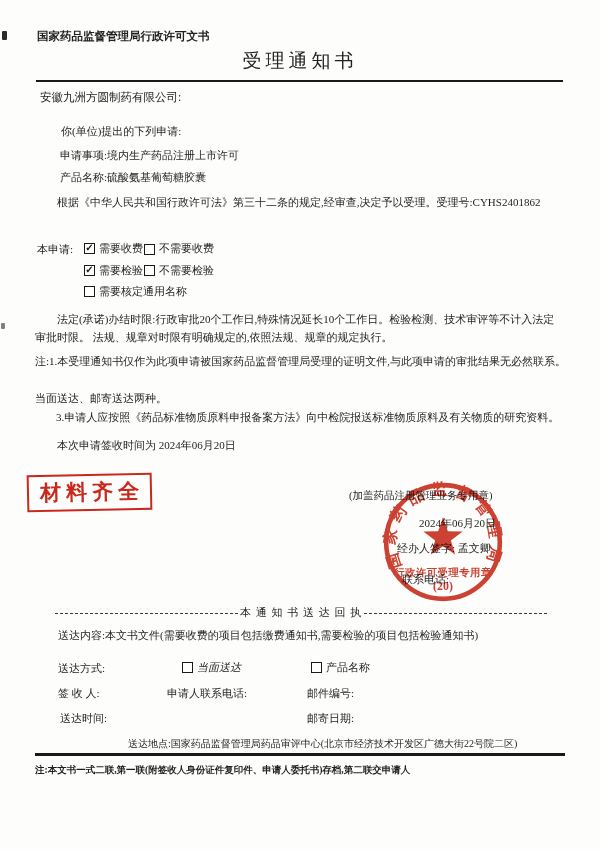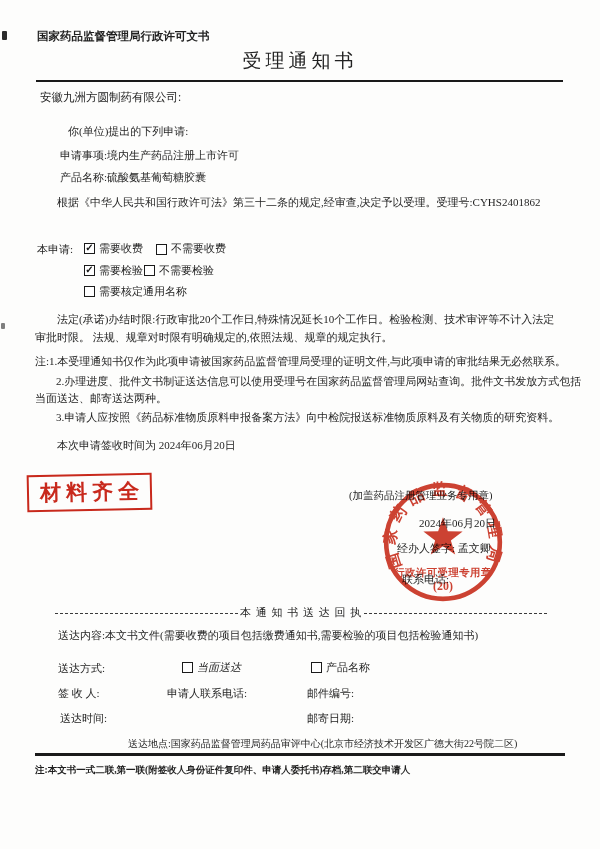--- a/index.html
+++ b/index.html
@@ -35,52 +35,51 @@
 <div class="page">
 
   <div class="speck" style="left:2px;top:31px;width:5px;height:9px;"></div>
   <div class="speck" style="left:1px;top:323px;width:4px;height:6px;opacity:.6;"></div>
 
   <div class="ln bold" style="left:37px;top:29px;font-size:11.5px;">国家药品监督管理局行政许可文书</div>
   <div class="title">受理通知书</div>
   <div class="hr" style="left:36px;top:80px;width:527px;height:2px;"></div>
 
   <div class="ln" style="left:40px;top:90px;font-size:11.5px;">安徽九洲方圆制药有限公司:</div>
-  <div class="ln" style="left:68px;top:124px;">你(单位)提出的下列申请:</div>
+  <div class="ln" style="left:61px;top:124px;">你(单位)提出的下列申请:</div>
   <div class="ln" style="left:60px;top:148px;">申请事项:境内生产药品注册上市许可</div>
   <div class="ln" style="left:60px;top:170px;">产品名称:硫酸氨基葡萄糖胶囊</div>
   <div class="ln" style="left:57px;top:195px;">根据《中华人民共和国行政许可法》第三十二条的规定,经审查,决定予以受理。受理号:CYHS2401862</div>
 
   <div class="ln" style="left:37px;top:242px;">本申请:</div>
   <div class="opt" style="left:84px;top:242px;">
     <span class="cb">✓</span>
     <span>需要收费</span>
   </div>
-  <div class="opt" style="left:156px;top:242px;align-items:flex-end;">
+  <div class="opt" style="left:144px;top:242px;align-items:flex-end;">
     <span class="cb"></span>
     <span>不需要收费</span>
   </div>
   <div class="opt" style="left:84px;top:264px;">
     <span class="cb">✓</span>
     <span>需要检验</span>
   </div>
   <div class="opt" style="left:144px;top:264px;">
     <span class="cb"></span>
     <span>不需要检验</span>
   </div>
   <div class="opt" style="left:84px;top:285px;">
     <span class="cb"></span>
     <span>需要核定通用名称</span>
   </div>
 
   <div class="ln" style="left:57px;top:312px;">法定(承诺)办结时限:行政审批20个工作日,特殊情况延长10个工作日。检验检测、技术审评等不计入法定</div>
   <div class="ln" style="left:35px;top:330px;">审批时限。 法规、规章对时限有明确规定的,依照法规、规章的规定执行。</div>
 
   <div class="ln" style="left:35px;top:354px;">注:1.本受理通知书仅作为此项申请被国家药品监督管理局受理的证明文件,与此项申请的审批结果无必然联系。</div>
-  <div class="ln" style="left:56px;top:374px;">2.办理进度、批件文书制证送达信息可以使用受理号在国家药品监督管理局网站查询。批件文书发放方式包括</div>
   <div class="ln" style="left:35px;top:391px;">当面送达、邮寄送达两种。</div>
   <div class="ln" style="left:56px;top:410px;">3.申请人应按照《药品标准物质原料申报备案方法》向中检院报送标准物质原料及有关物质的研究资料。</div>
 
   <div class="ln" style="left:57px;top:438px;">本次申请签收时间为 2024年06月20日</div>
 
   <div class="mat-stamp">材料齐全</div>
 
   <div class="ln" style="left:349px;top:489px;font-size:10.5px;">(加盖药品注册管理业务专用章)</div>
   <div class="ln" style="left:419px;top:516px;">2024年06月20日</div>
   <div class="ln" style="left:397px;top:541px;">经办人签字: 孟文卿</div>

